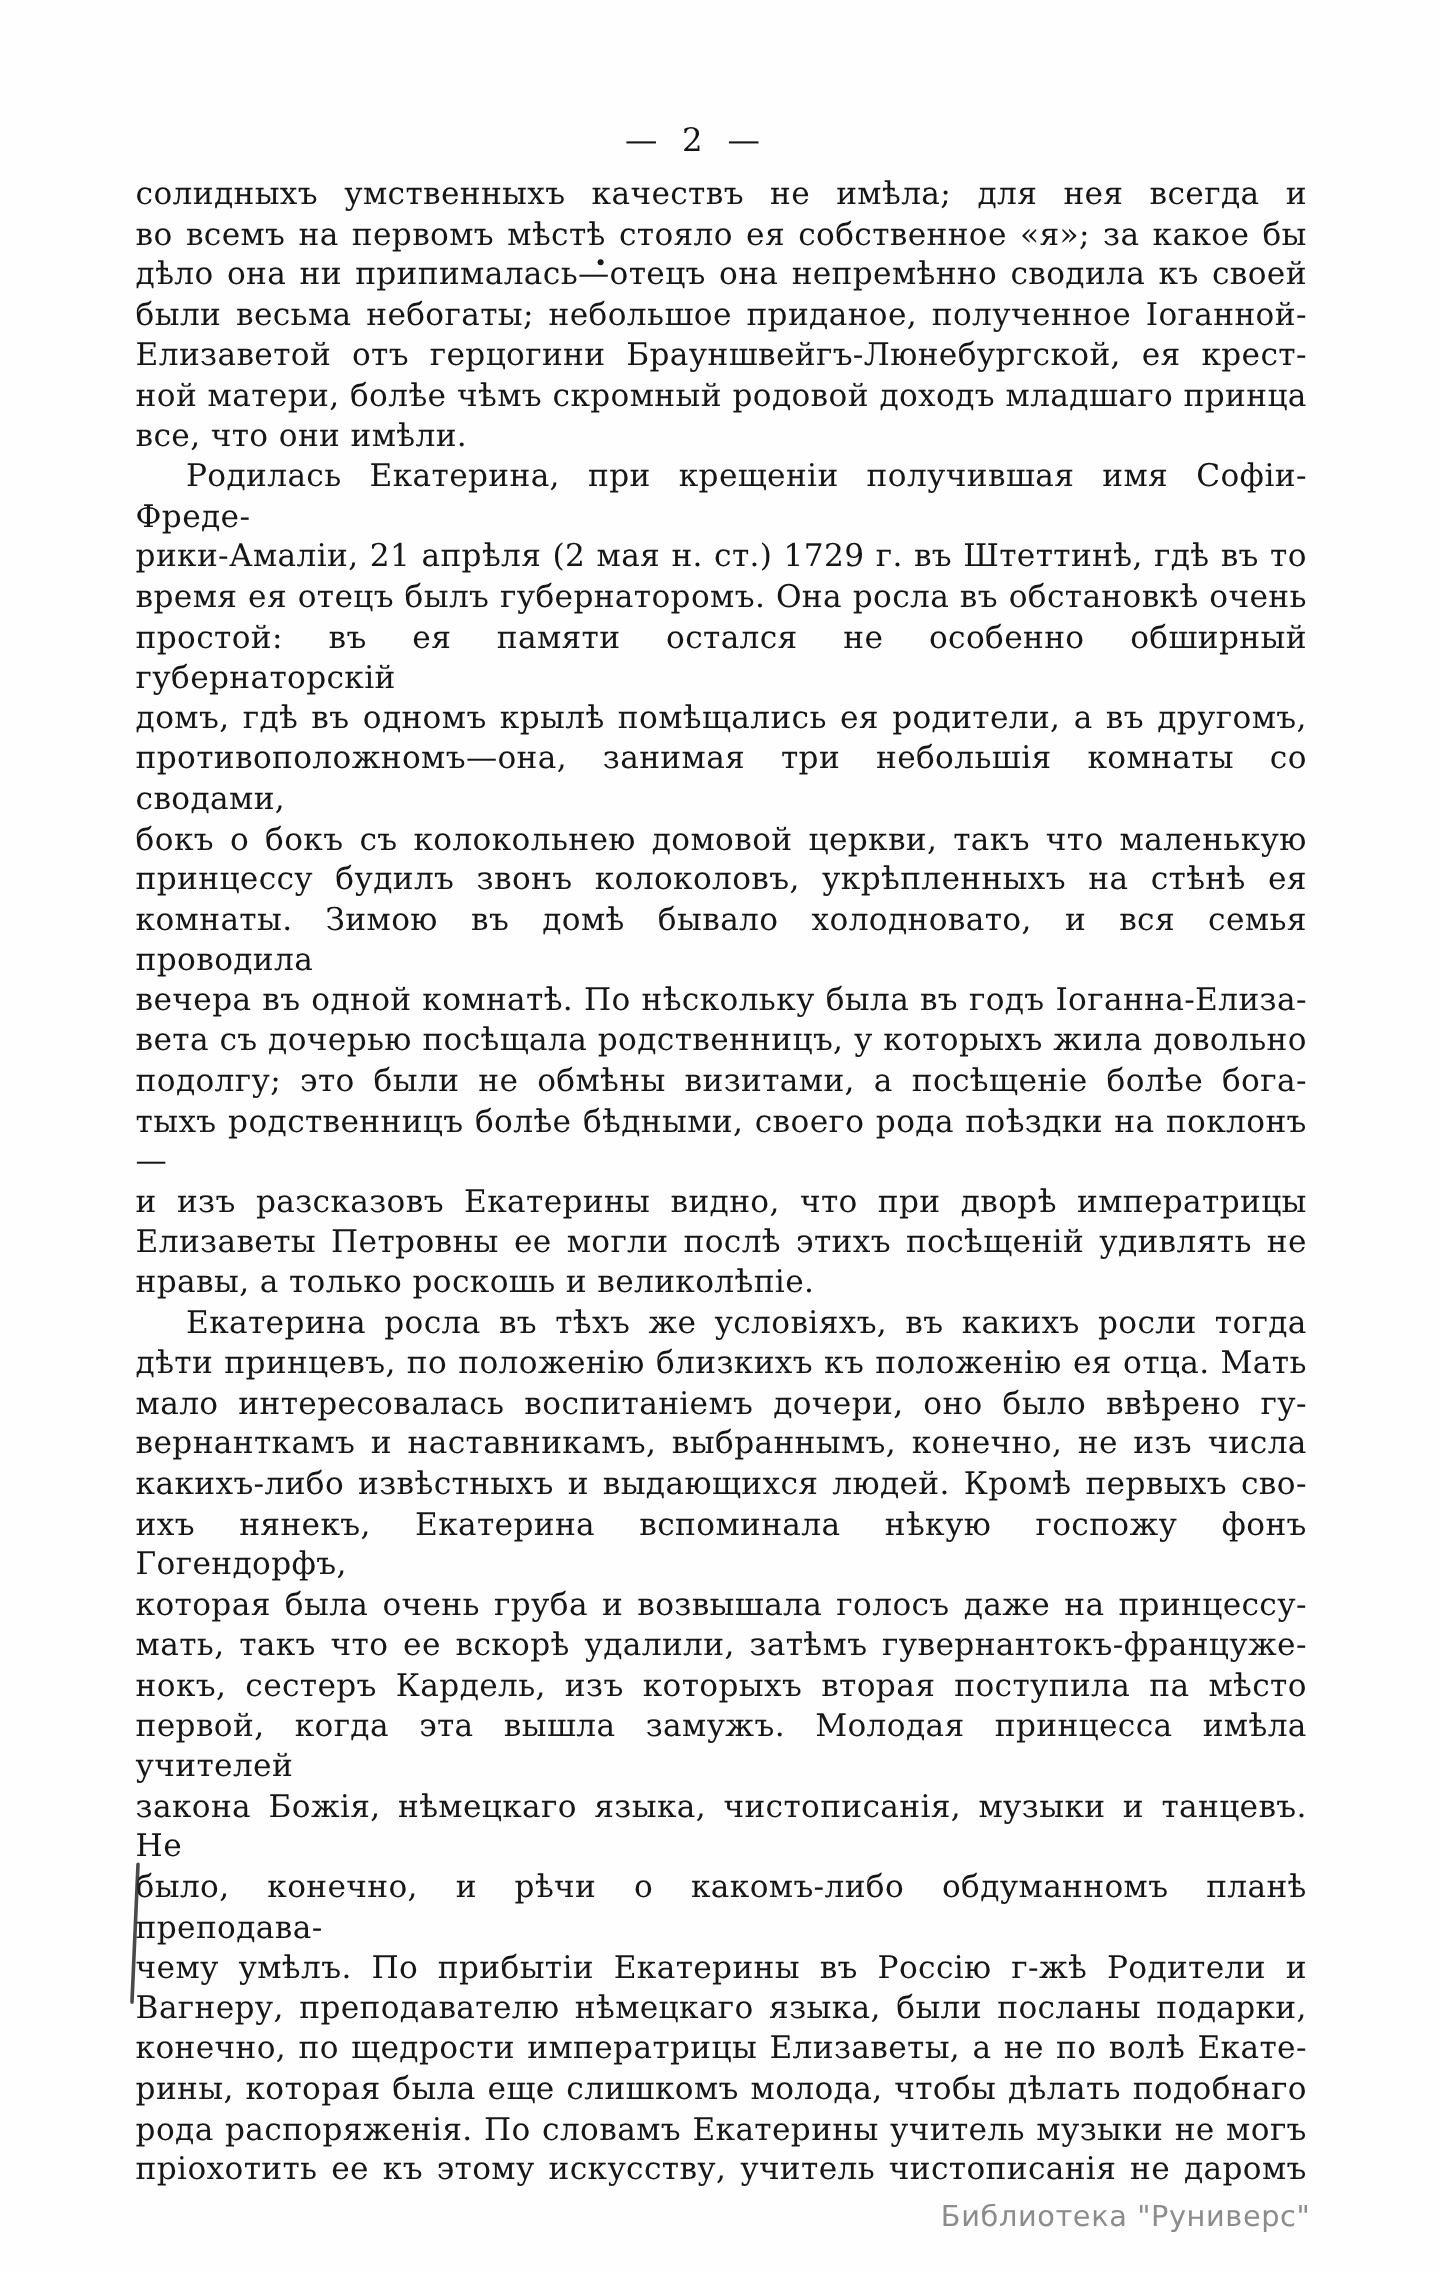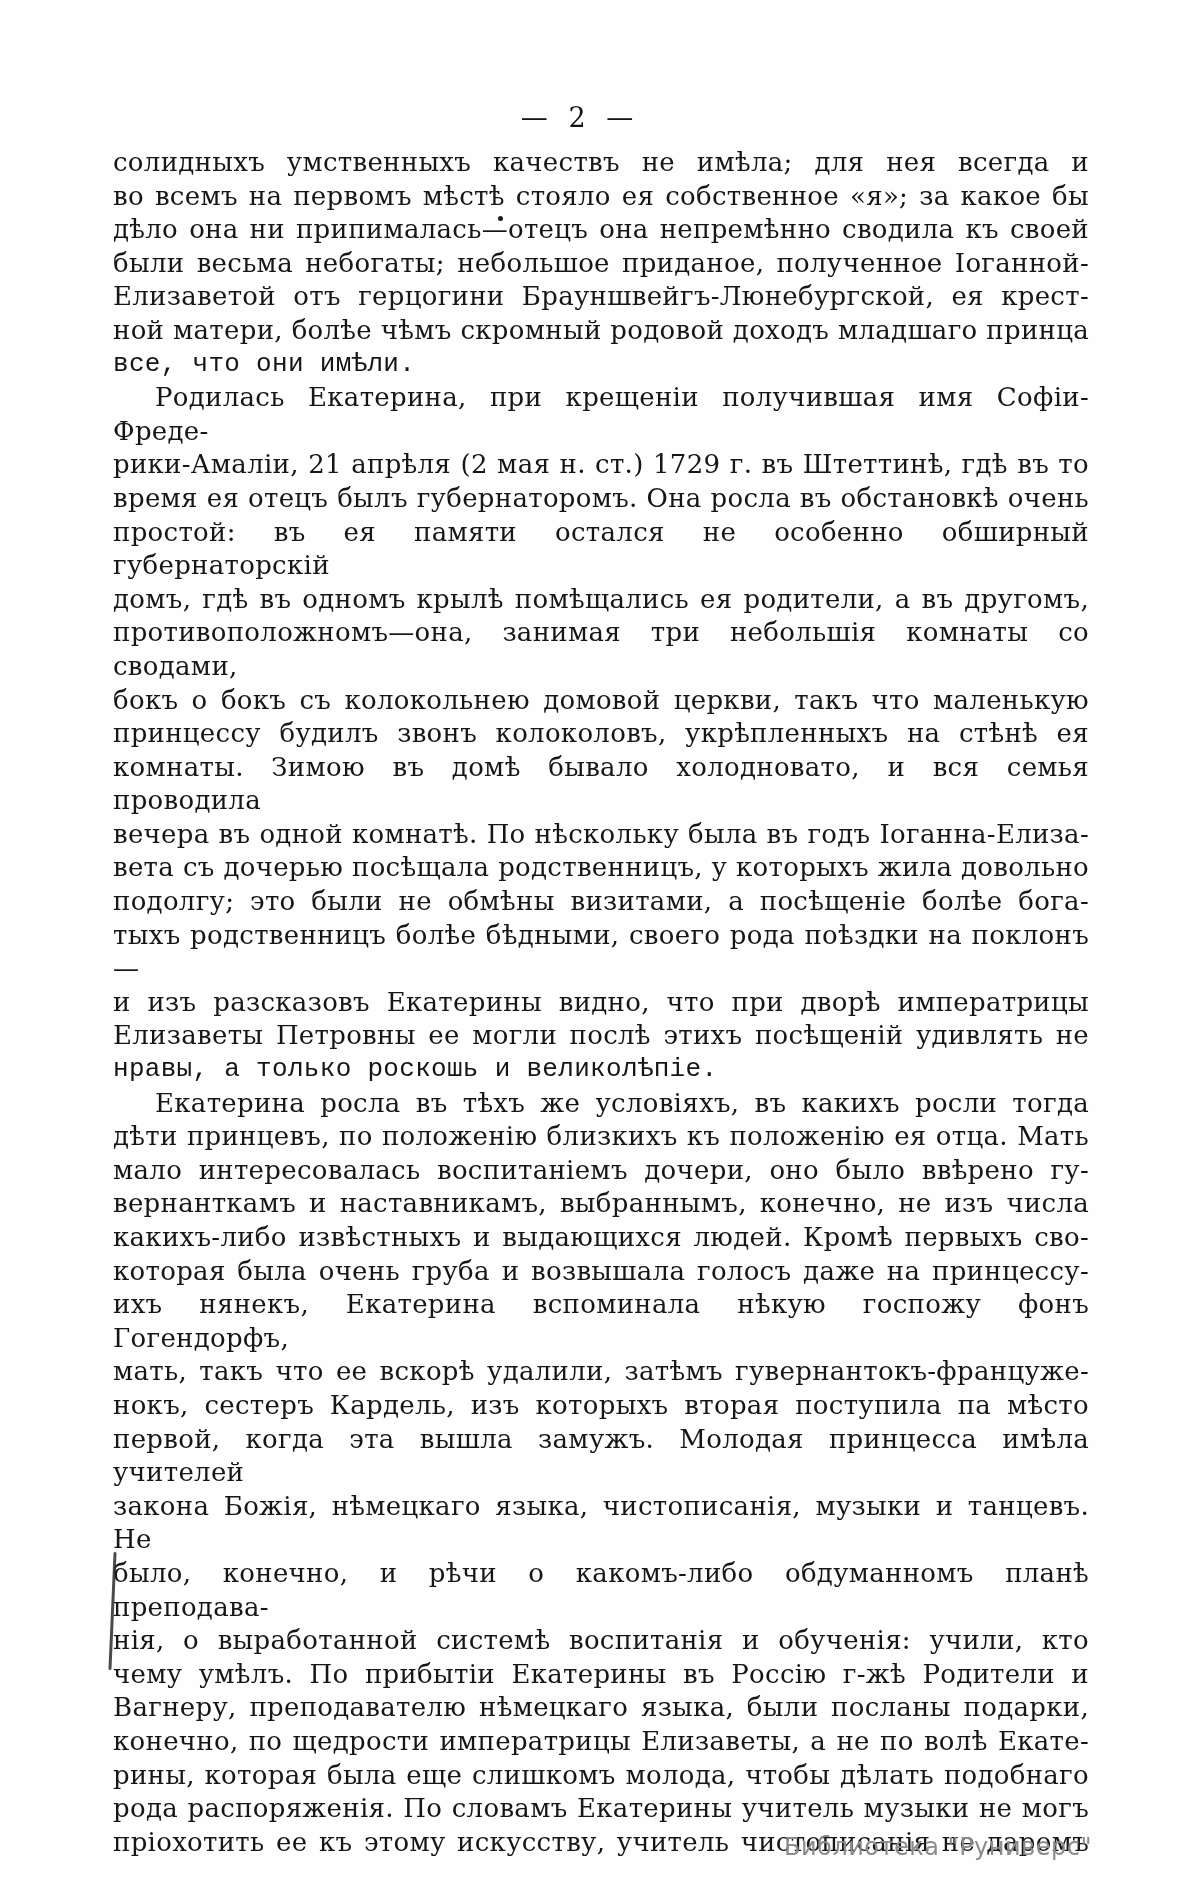--- a/index.html
+++ b/index.html
@@ -36,21 +36,20 @@
     letter-spacing: 0.3px;
   }
   .paragraph { margin: 0; padding: 0; }
   .line {
     text-align: justify;
     text-align-last: justify;
     white-space: normal;
   }
   .line.no-justify {
     text-align-last: left;
-    font-family: Liberation Mono, monospace;
   }
   .line.indent {
     text-indent: 42px;
   }
   #watermark {
     position: absolute;
     top: 1833px;
     right: 108px;
     font-family: "DejaVu Sans", sans-serif;
     font-size: 24px;
@@ -113,28 +112,27 @@
         <div class="line">и изъ разсказовъ Екатерины видно, что при дворѣ императрицы</div>
         <div class="line">Елизаветы Петровны ее могли послѣ этихъ посѣщеній удивлять не</div>
         <div class="line no-justify">нравы, а только роскошь и великолѣпіе.</div>
       </div>
       <div class="paragraph">
         <div class="line indent">Екатерина росла въ тѣхъ же условіяхъ, въ какихъ росли тогда</div>
         <div class="line">дѣти принцевъ, по положенію близкихъ къ положенію ея отца. Мать</div>
         <div class="line">мало интересовалась воспитаніемъ дочери, оно было ввѣрено гу-</div>
         <div class="line">вернанткамъ и наставникамъ, выбраннымъ, конечно, не изъ числа</div>
         <div class="line">какихъ-либо извѣстныхъ и выдающихся людей. Кромѣ первыхъ сво-</div>
+        <div class="line">ихъ нянекъ, Екатерина вспоминала нѣкую госпожу фонъ Гогендорфъ,</div>
         <div class="line">которая была очень груба и возвышала голосъ даже на принцессу-</div>
-        <div class="line">ихъ нянекъ, Екатерина вспоминала нѣкую госпожу фонъ Гогендорфъ,</div>
         <div class="line">мать, такъ что ее вскорѣ удалили, затѣмъ гувернантокъ-француже-</div>
         <div class="line">нокъ, сестеръ Кардель, изъ которыхъ вторая поступила па мѣсто</div>
         <div class="line">первой, когда эта вышла замужъ. Молодая принцесса имѣла учителей</div>
         <div class="line">закона Божія, нѣмецкаго языка, чистописанія, музыки и танцевъ. Не</div>
         <div class="line">было, конечно, и рѣчи о какомъ-либо обдуманномъ планѣ преподава-</div>
-        <div class="line">нія, о выработанной системѣ воспитанія и обученія: учили, кто</div>
         <div class="line">чему умѣлъ. По прибытіи Екатерины въ Россію г-жѣ Родители и</div>
         <div class="line">Вагнеру, преподавателю нѣмецкаго языка, были посланы подарки,</div>
         <div class="line">конечно, по щедрости императрицы Елизаветы, а не по волѣ Екате-</div>
         <div class="line">рины, которая была еще слишкомъ молода, чтобы дѣлать подобнаго</div>
         <div class="line">рода распоряженія. По словамъ Екатерины учитель музыки не могъ</div>
         <div class="line">пріохотить ее къ этому искусству, учитель чистописанія не даромъ</div>
       </div>
     </div>
 
   <div class="ink-mark-artifact"></div>

